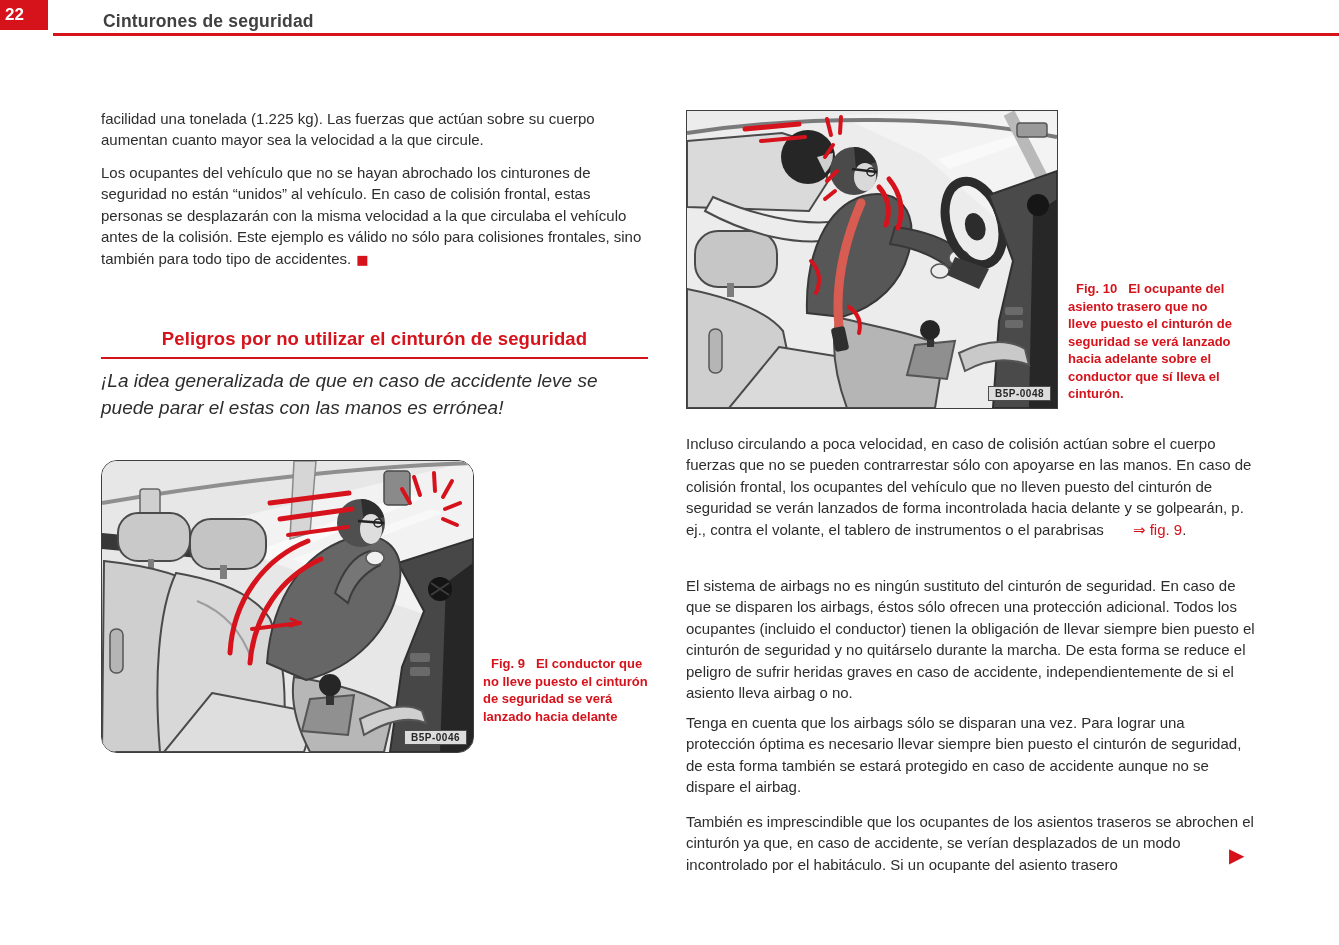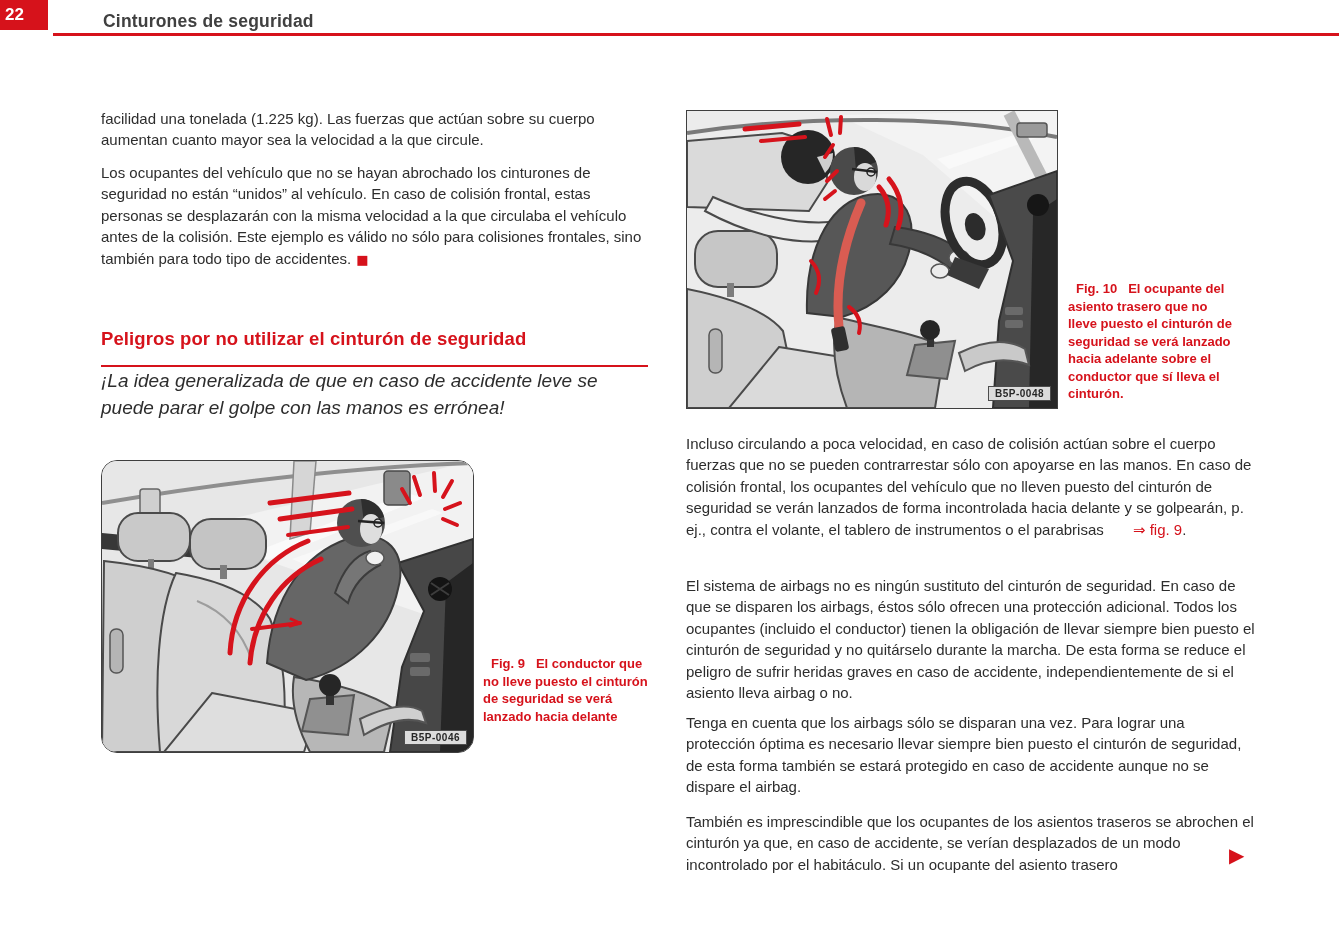--- a/index.html
+++ b/index.html
@@ -16,21 +16,21 @@
     justify-content:flex-end;padding-right:24px;box-sizing:border-box;
   }
   .htitle{left:103px;top:11px;font-size:17.5px;font-weight:bold;color:#404040;letter-spacing:.2px;}
   .hrule{left:53px;top:33px;width:1286px;height:3px;background:#d6121b;}
   
   .para{font-size:15px;line-height:21.4px;margin:0;}
   .colL{left:101px;width:547px;}
   .colR{left:686px;width:572px;}
   .sechead{
     left:101px;top:328px;width:547px;font-size:18.5px;font-weight:bold;
-    color:#d6121b;padding-bottom:15px;border-bottom:2px solid #d6121b;letter-spacing:.1px;
+    color:#d6121b;padding-bottom:7px;border-bottom:2px solid #d6121b;letter-spacing:.1px;text-align:center;
   }
   .lead{left:101px;top:367px;width:547px;font-style:italic;font-size:19px;line-height:27px;color:#2d2d2d;}
   .endsq{color:#d6121b;font-size:13px;margin-left:5px;font-family:"DejaVu Sans",sans-serif;}
   .figref{color:#d6121b;margin-left:25px;}
   .contmark{left:1229px;top:843px;color:#d6121b;font-size:20px;font-family:"DejaVu Sans",sans-serif;}
   
   .figbox{border:1px solid #3f3f3f;box-sizing:content-box;overflow:hidden;background:#e7e7e7;}
   .fig9box{left:101px;top:460px;width:371px;height:291px;border-radius:16px;}
   .fig10box{left:686px;top:110px;width:370px;height:297px;}
   .figcode{
@@ -51,21 +51,21 @@
 </div>
 <div class="abs htitle">Cinturones de seguridad</div>
 <div class="abs hrule"></div>
 
 <p class="abs para colL" style="top:108px">facilidad una tonelada (1.225 kg). Las fuerzas que actúan sobre su cuerpo aumentan cuanto mayor sea la velocidad a la que circule.</p>
 
 <p class="abs para colL" style="top:162px"><span>Los ocupantes del vehículo que no se hayan abrochado los cinturones de seguridad no están “unidos” al vehículo. En caso de colisión frontal, estas personas se desplazarán con la misma velocidad a la que circulaba el vehículo antes de la colisión. Este ejemplo es válido no sólo para colisiones frontales, sino también para todo tipo de accidentes.</span><span class="endsq">■</span></p>
 
 <h2 class="abs sechead" style="margin:0">Peligros por no utilizar el cinturón de seguridad</h2>
 
-<p class="abs lead" style="margin:0">¡La idea generalizada de que en caso de accidente leve se puede parar el golpe con las manos es errónea!</p>
+<p class="abs lead" style="margin:0">¡La idea generalizada de que en caso de accidente leve se puede parar el estas con las manos es errónea!</p>
 
 <div class="abs figbox fig9box">
   <svg width="371" height="291" viewBox="0 0 371 291">
     <rect width="371" height="291" fill="#e7e7e7"></rect>
 
     <polygon points="95,66 371,0 371,170 160,98" fill="#f2f2f2"></polygon>
     <polygon points="150,92 305,32 322,37 166,99" fill="#fbfbfb" opacity="0.8"></polygon>
     <polygon points="190,98 330,48 341,52 204,104" fill="#fbfbfb" opacity="0.6"></polygon>
 
     <path d="M0,42 C120,22 250,6 371,2" stroke="#8f8f8f" stroke-width="4" fill="none"></path>

